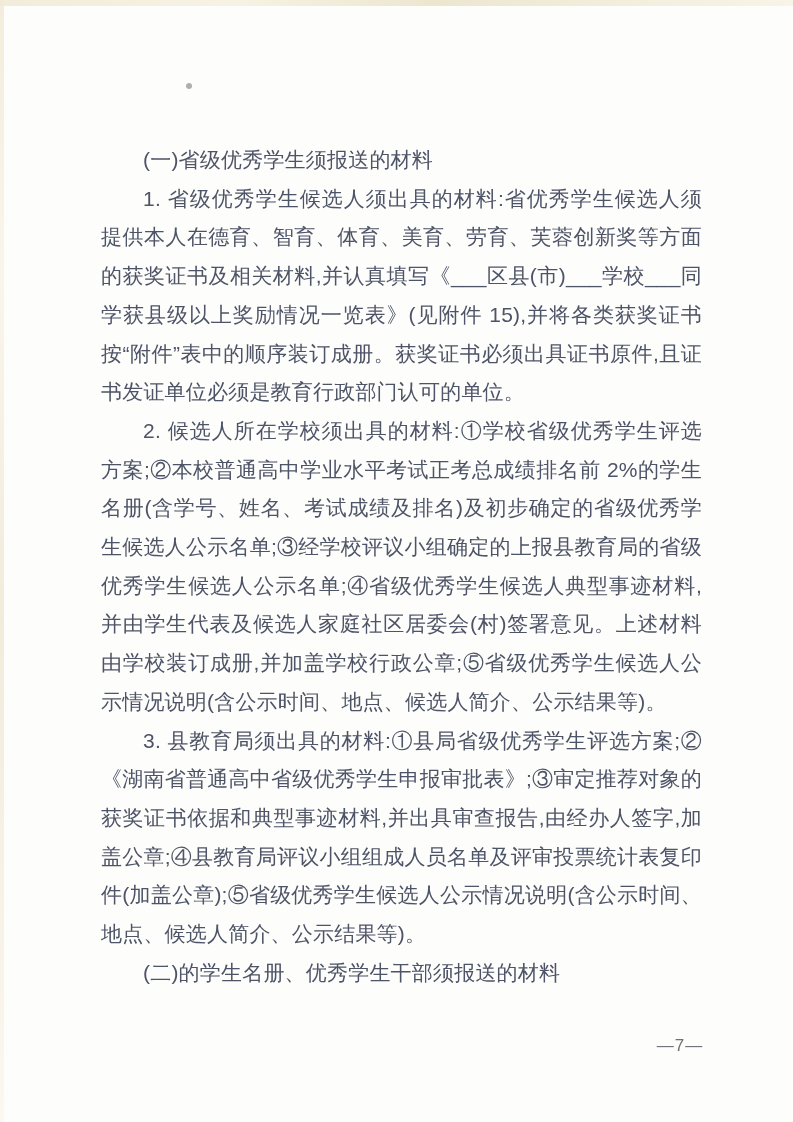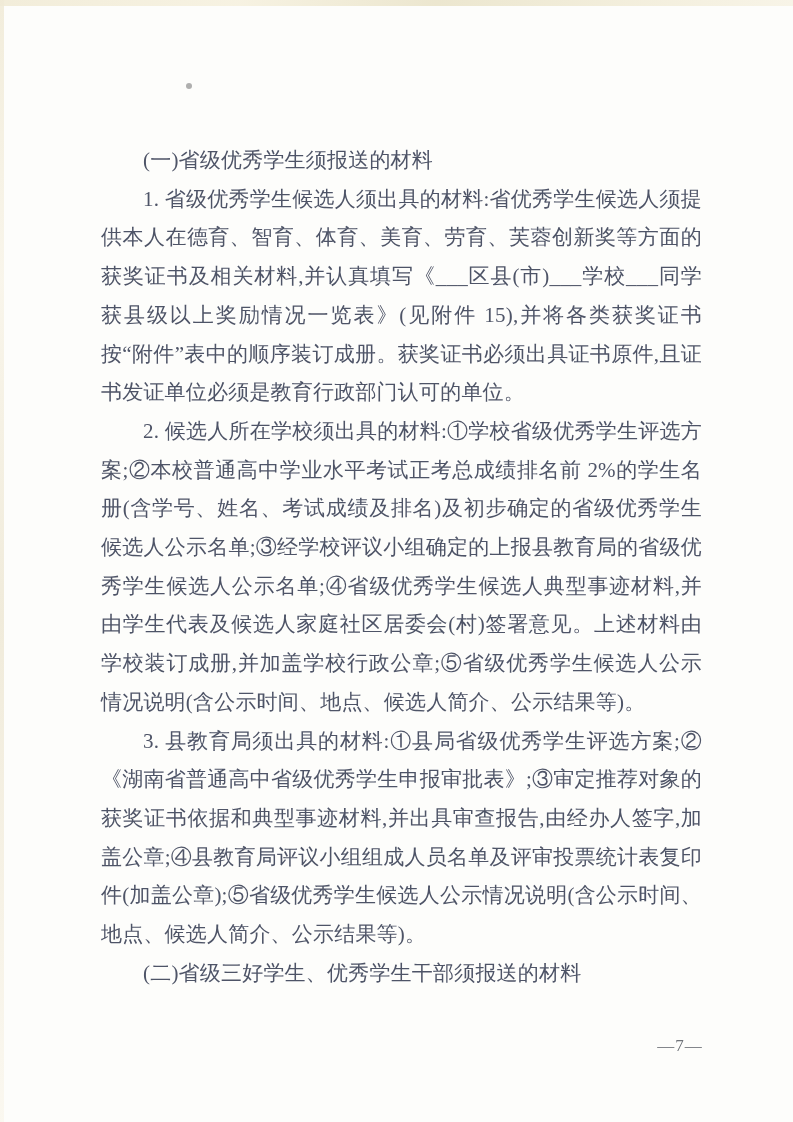--- a/index.html
+++ b/index.html
@@ -6,21 +6,21 @@
     margin: 0;
     padding: 0;
     background: #e9e9e9;
   }
   .page {
     position: relative;
     width: 793px;
     height: 1122px;
     background: #fdfdfb;
     overflow: hidden;
-    font-family: Liberation Serif, serif;
+    font-family: Liberation Sans, sans-serif;
   }
   
   .edge-top {
     position: absolute;
     top: 0; left: 0;
     width: 100%; height: 6px;
     background: linear-gradient(90deg, #f1ebd6 0%, #f6f1df 30%, #eae4ca 55%, #f2edd9 80%, #f7f3e5 100%);
     opacity: 0.9;
   }
   .edge-left {
@@ -72,18 +72,18 @@
 
   <div class="edge-top"></div>
   <div class="edge-left"></div>
   <div class="speck"></div>
 
   <div class="content">
     <p>(一)省级优秀学生须报送的材料</p>
     <p>1. 省级优秀学生候选人须出具的材料:省优秀学生候选人须提供本人在德育、智育、体育、美育、劳育、芙蓉创新奖等方面的获奖证书及相关材料,并认真填写《___区县(市)___学校___同学获县级以上奖励情况一览表》(见附件 15),并将各类获奖证书按“附件”表中的顺序装订成册。获奖证书必须出具证书原件,且证书发证单位必须是教育行政部门认可的单位。</p>
     <p>2. 候选人所在学校须出具的材料:①学校省级优秀学生评选方案;②本校普通高中学业水平考试正考总成绩排名前 2%的学生名册(含学号、姓名、考试成绩及排名)及初步确定的省级优秀学生候选人公示名单;③经学校评议小组确定的上报县教育局的省级优秀学生候选人公示名单;④省级优秀学生候选人典型事迹材料,并由学生代表及候选人家庭社区居委会(村)签署意见。上述材料由学校装订成册,并加盖学校行政公章;⑤省级优秀学生候选人公示情况说明(含公示时间、地点、候选人简介、公示结果等)。</p>
     <p>3. 县教育局须出具的材料:①县局省级优秀学生评选方案;②《湖南省普通高中省级优秀学生申报审批表》;③审定推荐对象的获奖证书依据和典型事迹材料,并出具审查报告,由经办人签字,加盖公章;④县教育局评议小组组成人员名单及评审投票统计表复印件(加盖公章);⑤省级优秀学生候选人公示情况说明(含公示时间、地点、候选人简介、公示结果等)。</p>
-    <p>(二)省级三好学生、优秀学生干部须报送的材料</p>
+    <p>(二)的学生名册、优秀学生干部须报送的材料</p>
   </div>
 
   <div class="page-number">—7—</div>
 
 </div>
 
 </body></html>

